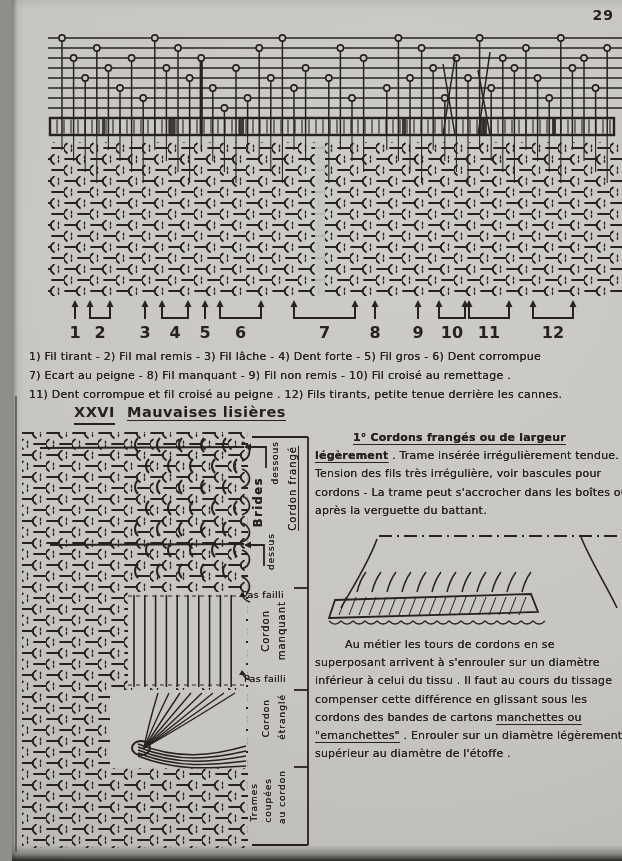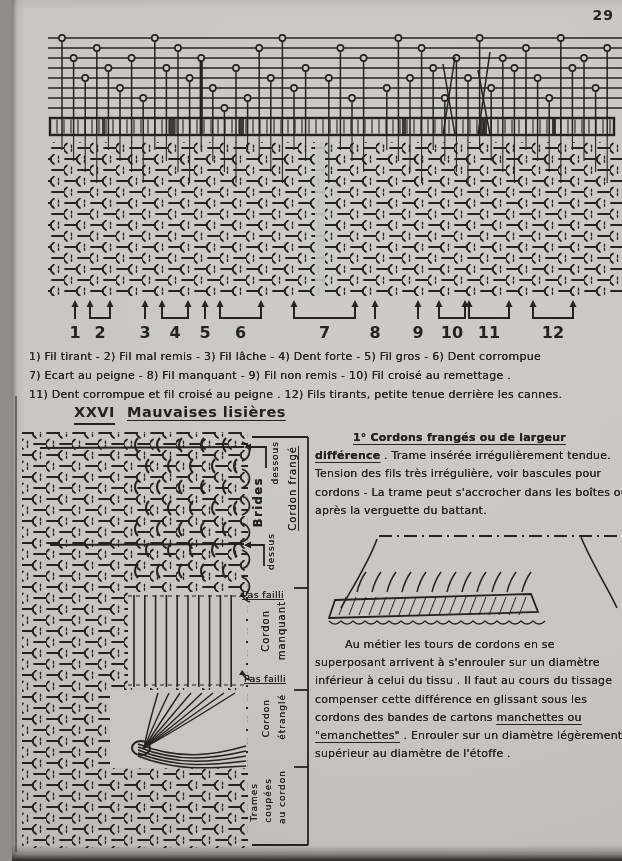--- a/index.html
+++ b/index.html
@@ -30,21 +30,21 @@
   .u{text-decoration:underline;text-underline-offset:2.5px;}
   .b{font-weight:bold;}
   .hline1{margin-left:38px;}
   .indent{text-indent:30px;}
   #sketch{position:relative;left:0;top:0;margin:2px 0 2px 0;}
   .vlab{position:absolute;writing-mode:vertical-rl;transform:rotate(180deg);line-height:1;
         font-size:10px;letter-spacing:1px;white-space:nowrap;text-shadow:0 0 .5px currentColor;}
   .vlab.small{font-size:9px;}
   .vlab.big{font-size:11.5px;font-weight:bold;letter-spacing:1.5px;}
   .vlab.under{text-decoration:underline;}
-  .hlab{position:absolute;font-size:9.5px;letter-spacing:.3px;text-shadow:0 0 .5px currentColor;text-decoration:underline;}
+  .hlab{position:absolute;font-size:9.5px;letter-spacing:.3px;text-shadow:0 0 .5px currentColor;}
 </style>
 </head>
 <body>
 
 <div class="page">
   <div class="edge-line"></div>
 
   <div class="pagenum">29</div>
 
   <svg id="topdiag" width="622" height="345" viewBox="0 0 622 345">
@@ -472,21 +472,21 @@
   <div class="vlab small" style="left:250px;top:699px;">Cordon</div>
   <div class="vlab small" style="left:266px;top:694px;">étranglé</div>
 
   <div class="vlab small" style="left:238px;top:783px;">Trames</div>
   <div class="vlab small" style="left:252px;top:778px;">coupées</div>
   <div class="vlab small" style="left:266px;top:770px;">au cordon</div>
 
   <div class="rightcol">
     <div class="para">
       <div class="hline1"><span class="u b">1° Cordons frangés ou de largeur</span></div>
-      <span class="u b">différence</span><span> . Trame insérée irrégulièrement tendue. Tension des fils très irrégulière, voir bascules pour cordons - La trame peut s'accrocher dans les boîtes ou après la verguette du battant.</span>
+      <span class="u b">légèrement</span><span> . Trame insérée irrégulièrement tendue. Tension des fils très irrégulière, voir bascules pour cordons - La trame peut s'accrocher dans les boîtes ou après la verguette du battant.</span>
     </div>
     <svg id="sketch" width="313" height="112" viewBox="0 0 313 112">
         <path d="M64,14 H310" stroke="#26231e" stroke-width="2" stroke-dasharray="13 5 2 5"></path>
         <path d="M62,17 C54,40 36,68 26,86" stroke="#26231e" stroke-width="1.6" fill="none"></path>
         <path d="M266,15 C276,40 294,68 302,86" stroke="#26231e" stroke-width="1.6" fill="none"></path>
         <path d="M42,70 q3,-12 9,-20" stroke="#26231e" stroke-width="1.5" fill="none"></path>
         <path d="M57,70 q3,-12 9,-20" stroke="#26231e" stroke-width="1.5" fill="none"></path>
         <path d="M72,70 q3,-12 9,-20" stroke="#26231e" stroke-width="1.5" fill="none"></path>
         <path d="M87,70 q3,-12 9,-20" stroke="#26231e" stroke-width="1.5" fill="none"></path>
         <path d="M102,70 q3,-12 9,-20" stroke="#26231e" stroke-width="1.5" fill="none"></path>

